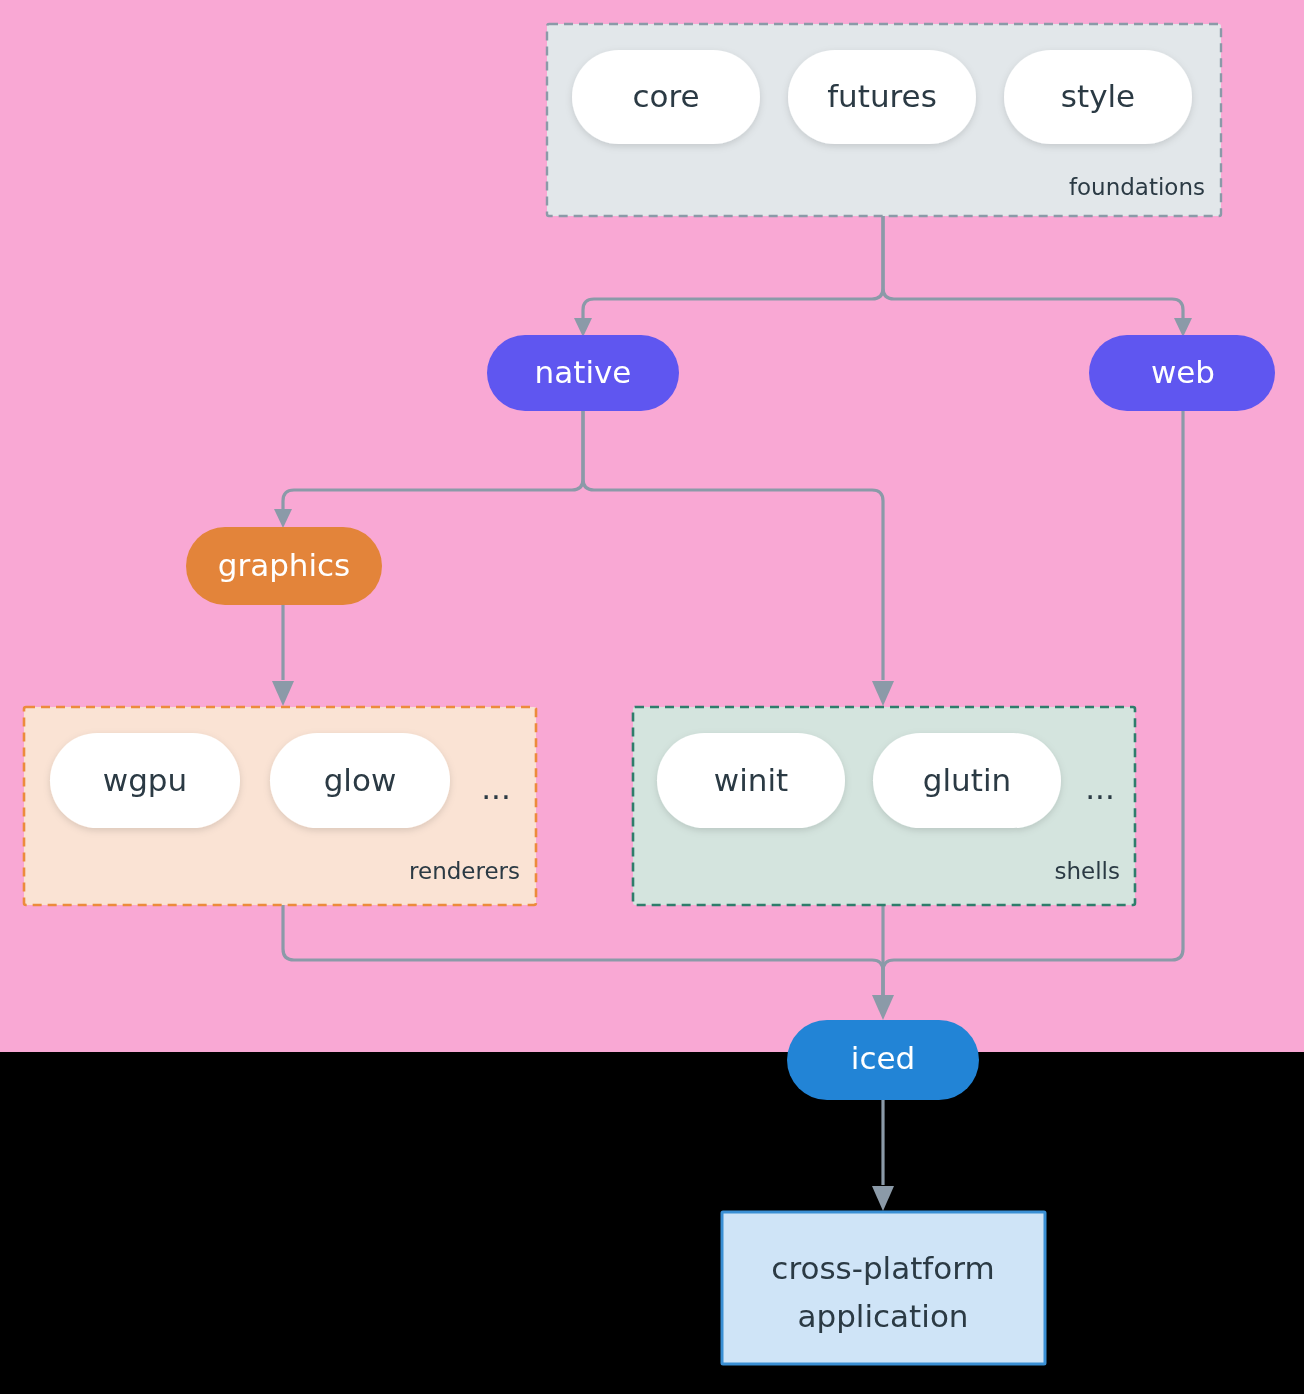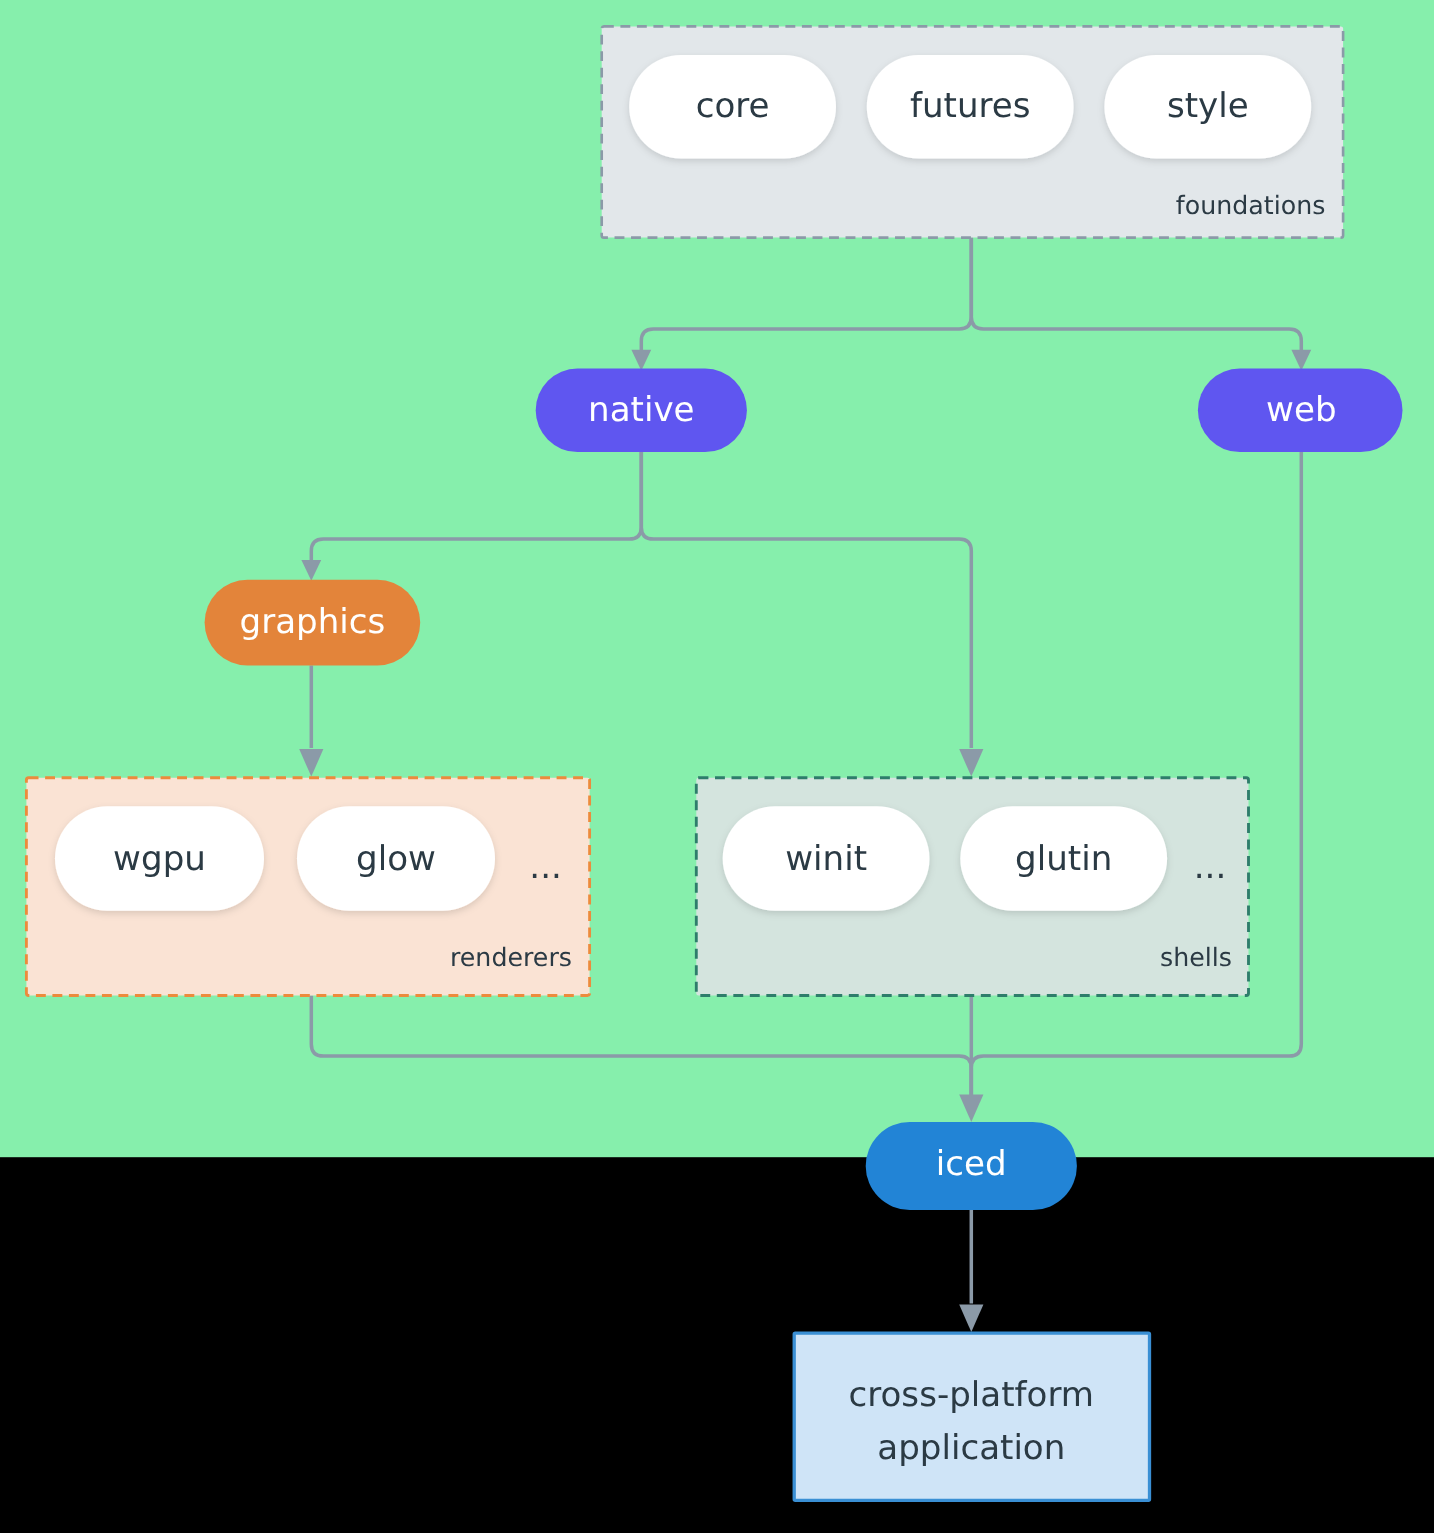--- a/index.html
+++ b/index.html
@@ -10,21 +10,21 @@
   body {
     width: 1304px;
     height: 1394px;
     overflow: hidden;
     font-family: "DejaVu Sans", "Liberation Sans", sans-serif;
   }
   #diagram-root {
     position: relative;
     width: 1304px;
     height: 1052px;
-    background: #86efac;
+    background: #f9a8d4;
   }
   svg#diagram-svg {
     position: absolute;
     top: 0;
     left: 0;
     width: 1304px;
     height: 1394px;
     display: block;
   }
   .cluster-label,

